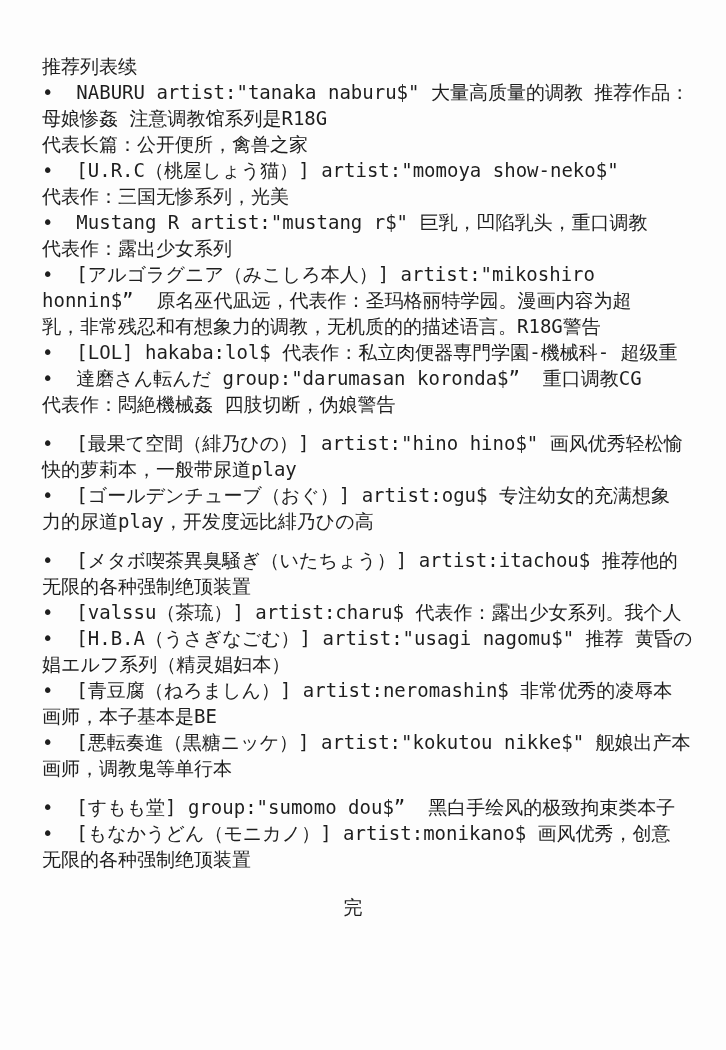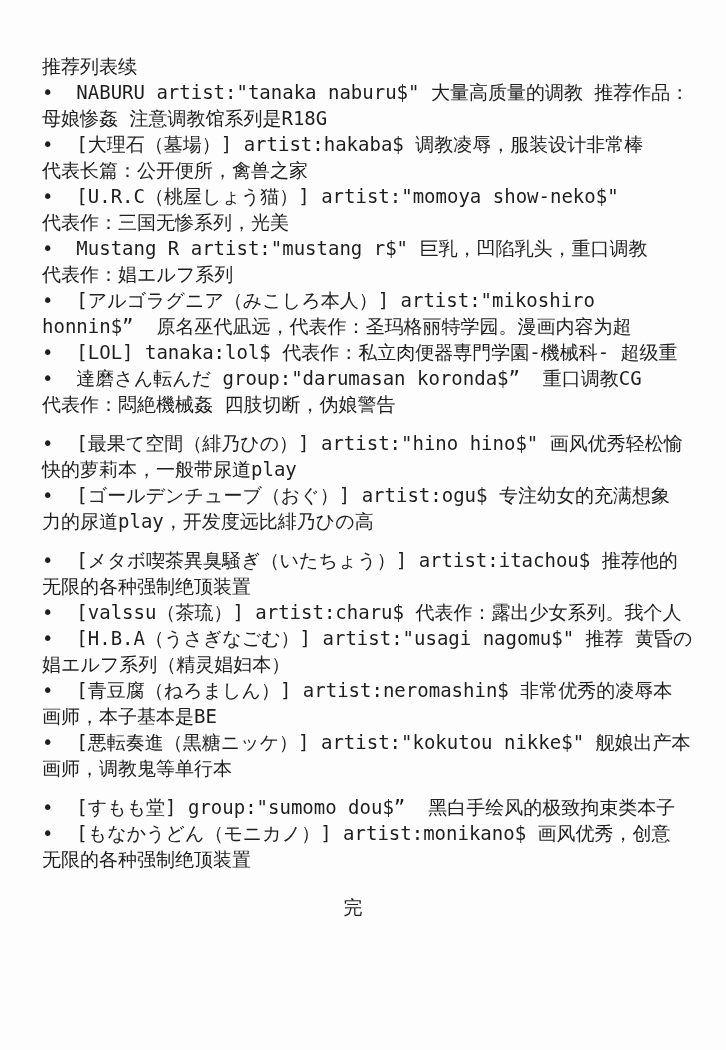--- a/index.html
+++ b/index.html
@@ -44,29 +44,29 @@
   }
 </style>
 </head>
 <body>
 
 <div class="page">
   <div class="line">推荐列表续</div>
   <div id="lines">
       <div class="line">•  NABURU artist:"tanaka naburu$" 大量高质量的调教 推荐作品：</div>
       <div class="line">母娘惨姦 注意调教馆系列是R18G</div>
-      <div class="line">•  [大理石（墓場）] artist:hakaba$ 调教凌辱，服装设计非常棒</div>
       <div class="line">代表长篇：公开便所，禽兽之家</div>
       <div class="line">•  [U.R.C（桃屋しょう猫）] artist:"momoya show-neko$"</div>
       <div class="line">代表作：三国无惨系列，光美</div>
       <div class="line">•  Mustang R artist:"mustang r$" 巨乳，凹陷乳头，重口调教</div>
-      <div class="line">代表作：娼エルフ系列</div>
+      <div class="line">代表作：露出少女系列</div>
       <div class="line">•  [アルゴラグニア（みこしろ本人）] artist:"mikoshiro</div>
       <div class="line">honnin$”  原名巫代凪远，代表作：圣玛格丽特学园。漫画内容为超</div>
-      <div class="line">•  [LOL] tanaka:lol$ 代表作：私立肉便器専門学園-機械科- 超级重</div>
+      <div class="line">乳，非常残忍和有想象力的调教，无机质的的描述语言。R18G警告</div>
+      <div class="line">•  [LOL] hakaba:lol$ 代表作：私立肉便器専門学園-機械科- 超级重</div>
       <div class="line">•  達磨さん転んだ group:"darumasan koronda$”  重口调教CG</div>
       <div class="line">代表作：悶絶機械姦 四肢切断，伪娘警告</div>
       <div class="line blank"></div>
       <div class="line">•  [最果て空間（緋乃ひの）] artist:"hino hino$" 画风优秀轻松愉</div>
       <div class="line">快的萝莉本，一般带尿道play</div>
       <div class="line">•  [ゴールデンチューブ（おぐ）] artist:ogu$ 专注幼女的充满想象</div>
       <div class="line">力的尿道play，开发度远比緋乃ひの高</div>
       <div class="line blank"></div>
       <div class="line">•  [メタボ喫茶異臭騒ぎ（いたちょう）] artist:itachou$ 推荐他的</div>
       <div class="line">无限的各种强制绝顶装置</div>

